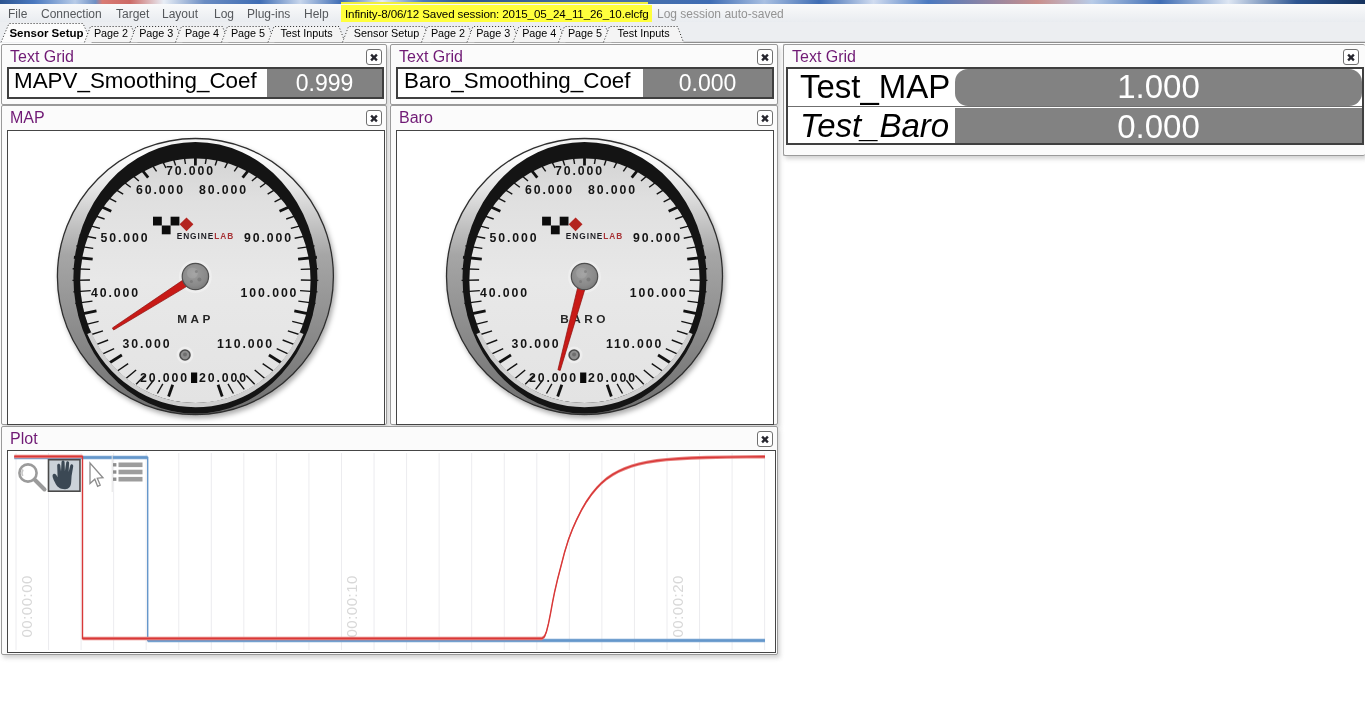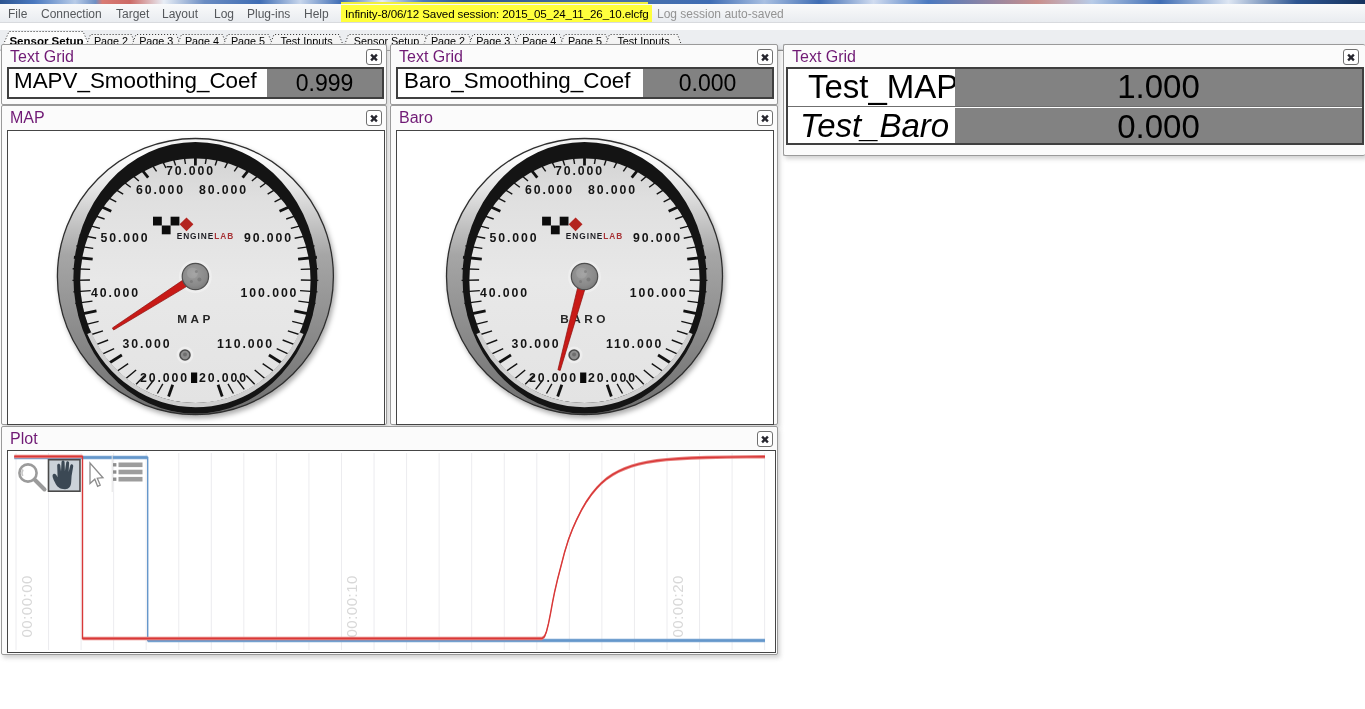--- a/index.html
+++ b/index.html
@@ -5,29 +5,29 @@
 html,body { width:1365px; height:709px; background:#ffffff; font-family:"Liberation Sans", sans-serif; overflow:hidden; position:relative; }
 #sliver { position:absolute; left:0; top:0; width:1365px; height:4px;
   background:linear-gradient(90deg,#2d5591 0%,#4a79c0 2.5%,#b8cce8 5.5%,#6e8fc4 7%,#d97b74 7.5%,#cc6a66 9.5%,#e8eef6 12%,#6a8cc2 15%,#3f6db4 19%,#c7d6ec 22%,#3f6db4 25%,#e4ebf5 28%,#4a79c0 31%,#2d5591 34%,#486fa8 45%,#3f6db4 52%,#a9c0e2 56%,#3f6db4 60%,#d0dcf0 64%,#4a79c0 68%,#c98f8c 76%,#b8cce8 80%,#3f6db4 85%,#dde6f3 90%,#2d5591 95%,#16335e 100%);
 }
 #sliveryellow { position:absolute; left:341px; top:2px; width:307px; height:2px; background:#f0ef40; }
 #menubar { position:absolute; left:0; top:4px; width:1365px; height:19px;
   background:linear-gradient(#f9fafb,#e9ecf0); border-bottom:1px solid #d8dade; }
 .mi { position:absolute; top:3px; font-size:12px; color:#55585c; }
 #ysel { position:absolute; left:341px; top:1px; height:17px; background:#ffff3c; color:#000; font-size:11.6px; letter-spacing:-0.12px; padding:2px 3px 0 4px; white-space:nowrap; }
 #autosav { position:absolute; left:657px; top:3px; font-size:12px; color:#939393; white-space:nowrap; }
-#tabbar { position:absolute; left:0; top:22px; width:1365px; height:21px; background:#eceef1;margin-top:8px; }
+#tabbar { position:absolute; left:0; top:22px; width:1365px; height:21px; background:#eceef1; }
 .panel { position:absolute; background:#fbfbfb; border:1px solid #9a9a9a; border-radius:2px;
   box-shadow:2px 3px 4px rgba(110,110,110,0.30); }
 .ptitle { position:absolute; left:8px; top:3px; font-size:16px; color:#701a75; }
 .close { position:absolute; top:4px; right:4px; width:16px; height:16px; background:#fff;
   border:1px solid #707070; border-radius:3px; display:flex; align-items:center; justify-content:center; }
 .grid { position:absolute; border:2px solid #3f3f3f; background:#fff; overflow:hidden; }
 .cellL { position:absolute; left:0; top:0; bottom:0; background:#fff; color:#000; }
-.cellV { position:absolute; top:0; bottom:0; background:#828282; color:#000000; display:flex; align-items:center; justify-content:center; }
+.cellV { position:absolute; top:0; bottom:0; background:#828282; color:#ffffff; display:flex; align-items:center; justify-content:center; }
 .content { position:absolute; border:1.5px solid #454545; background:#ffffff; }
 </style></head>
 <body>
 <div id="sliver"></div>
 <div id="sliveryellow"></div>
 <div id="menubar">
   <span class="mi" style="left:8px">File</span>
   <span class="mi" style="left:41px">Connection</span>
   <span class="mi" style="left:116px">Target</span>
   <span class="mi" style="left:162px">Layout</span>
@@ -102,22 +102,22 @@
     <div class="close" style="right:6px;">
       <svg width="15" height="15" viewBox="0 0 15 15">
         <g stroke="#26262e" stroke-width="2.5">
           <line x1="4.4" y1="4.4" x2="10.6" y2="10.6"></line>
           <line x1="10.6" y1="4.4" x2="4.4" y2="10.6"></line>
         </g>
       </svg>
     </div>
   <div class="grid" style="left:2px; top:22px; width:578px; height:78px;">
     <div style="position:absolute; left:0; top:0; width:100%; height:37.5px; border-bottom:1.5px solid #6f6f6f;">
-      <div class="cellL" style="width:167px; font-size:33px; padding-left:20px; line-height:36px;">Test_MAP</div>
-      <div class="cellV" style="left:167px; right:0; font-size:33px;">1.000</div>
+      <div class="cellL" style="width:167px; font-size:33px; padding-left:12px; line-height:36px;">Test_MAP</div>
+      <div class="cellV" style="left:167px; right:0; font-size:33px;border-radius:13px;">1.000</div>
     </div>
     <div style="position:absolute; left:0; top:39px; width:100%; height:37.5px;">
       <div class="cellL" style="width:167px; font-size:33px; padding-left:12px; line-height:36px;font-style:italic;">Test_Baro</div>
       <div class="cellV" style="left:167px; right:0; font-size:33px;">0.000</div>
     </div>
   </div>
 </div>
 
 <div class="panel" style="left:1px; top:105px; width:386px; height:320px;">
   <div class="ptitle">MAP</div>

